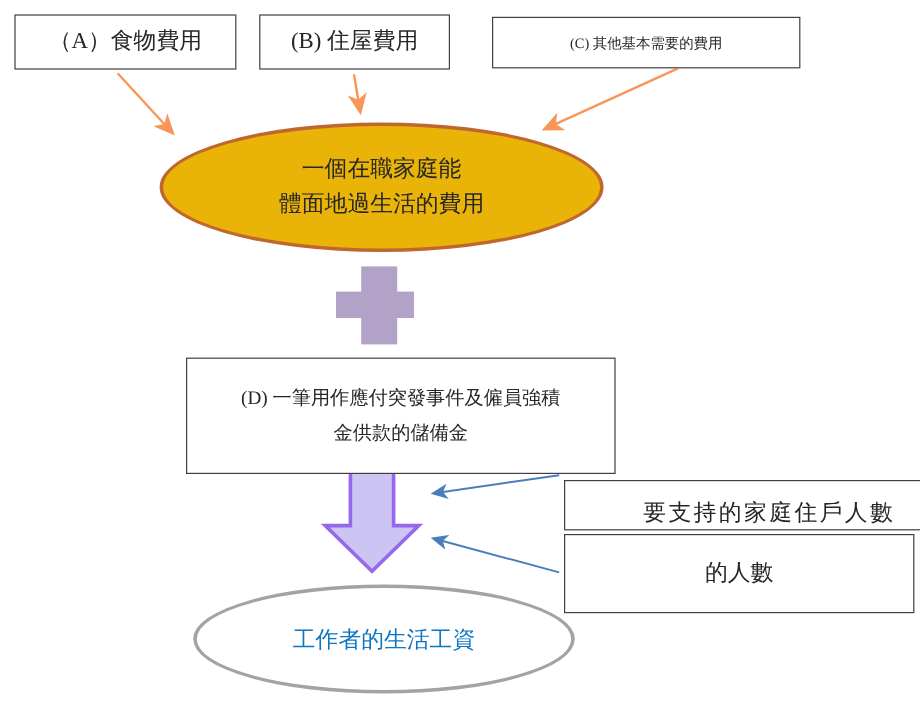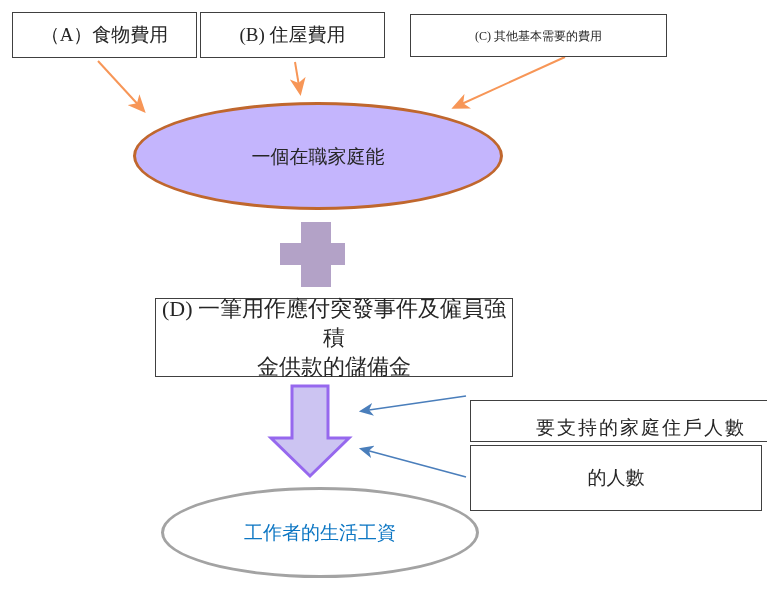--- a/index.html
+++ b/index.html
@@ -17,34 +17,34 @@
     border:1.6px solid #404040;
     background:#ffffff;
     display:flex;flex-direction:column;
     align-items:center;justify-content:center;
     text-align:center;
     font-size:19px;
     line-height:26px;
     color:#262626;
   }
   .box-a{left:12px;top:12px;width:185px;height:46px;}
-  .box-b{left:200px;top:12px;width:185px;height:46px;}
+  .box-b{left:216px;top:12px;width:159px;height:46px;}
   .box-c{left:410px;top:14px;width:257px;height:43px;font-size:12px;}
-  .box-d{left:155px;top:298px;width:358px;height:79px;font-size:22px;line-height:29px;}
+  .box-d{left:155px;top:298px;width:358px;height:97px;font-size:16px;line-height:29px;}
   .box-household{left:470px;top:400px;width:342px;height:42px;letter-spacing:2px;justify-content:flex-end;}
   .box-workers{left:470px;top:445px;width:292px;height:66px;line-height:28px;}
   .ellipse{
     border-radius:50%;
     display:flex;flex-direction:column;
     align-items:center;justify-content:center;
     text-align:center;
   }
   .cost-ellipse{
     left:133px;top:102px;width:370px;height:108px;
-    background:#c4b5fd;
+    background:#eab308;
     border:3.5px solid #C0672E;
     font-size:19px;line-height:29px;color:#262626;justify-content:center;
   }
   .result-ellipse{
     left:161px;top:487px;width:318px;height:91px;
     background:#ffffff;
     border:3px solid #a3a3a3;
     font-family:"Liberation Sans", sans-serif;
     font-weight:normal;
     font-size:19px;color:#0C76C3;
@@ -89,20 +89,21 @@
   <div class="abs rbox box-b">
     <span>(B) 住屋費用</span>
   </div>
 
   <div class="abs rbox box-c">
     <span>(C) 其他基本需要的費用</span>
   </div>
 
   <div class="abs ellipse cost-ellipse">
     <span class="line-label">一個在職家庭能</span>
+    <span class="line-label">體面地過生活的費用</span>
   </div>
 
   <div class="abs rbox box-d">
     <span class="line-label">(D) 一筆用作應付突發事件及僱員強積</span>
     <span class="line-label">金供款的儲備金</span>
   </div>
 
   <div class="abs rbox box-household">
     <span>要支持的家庭住戶人數</span>
   </div>

